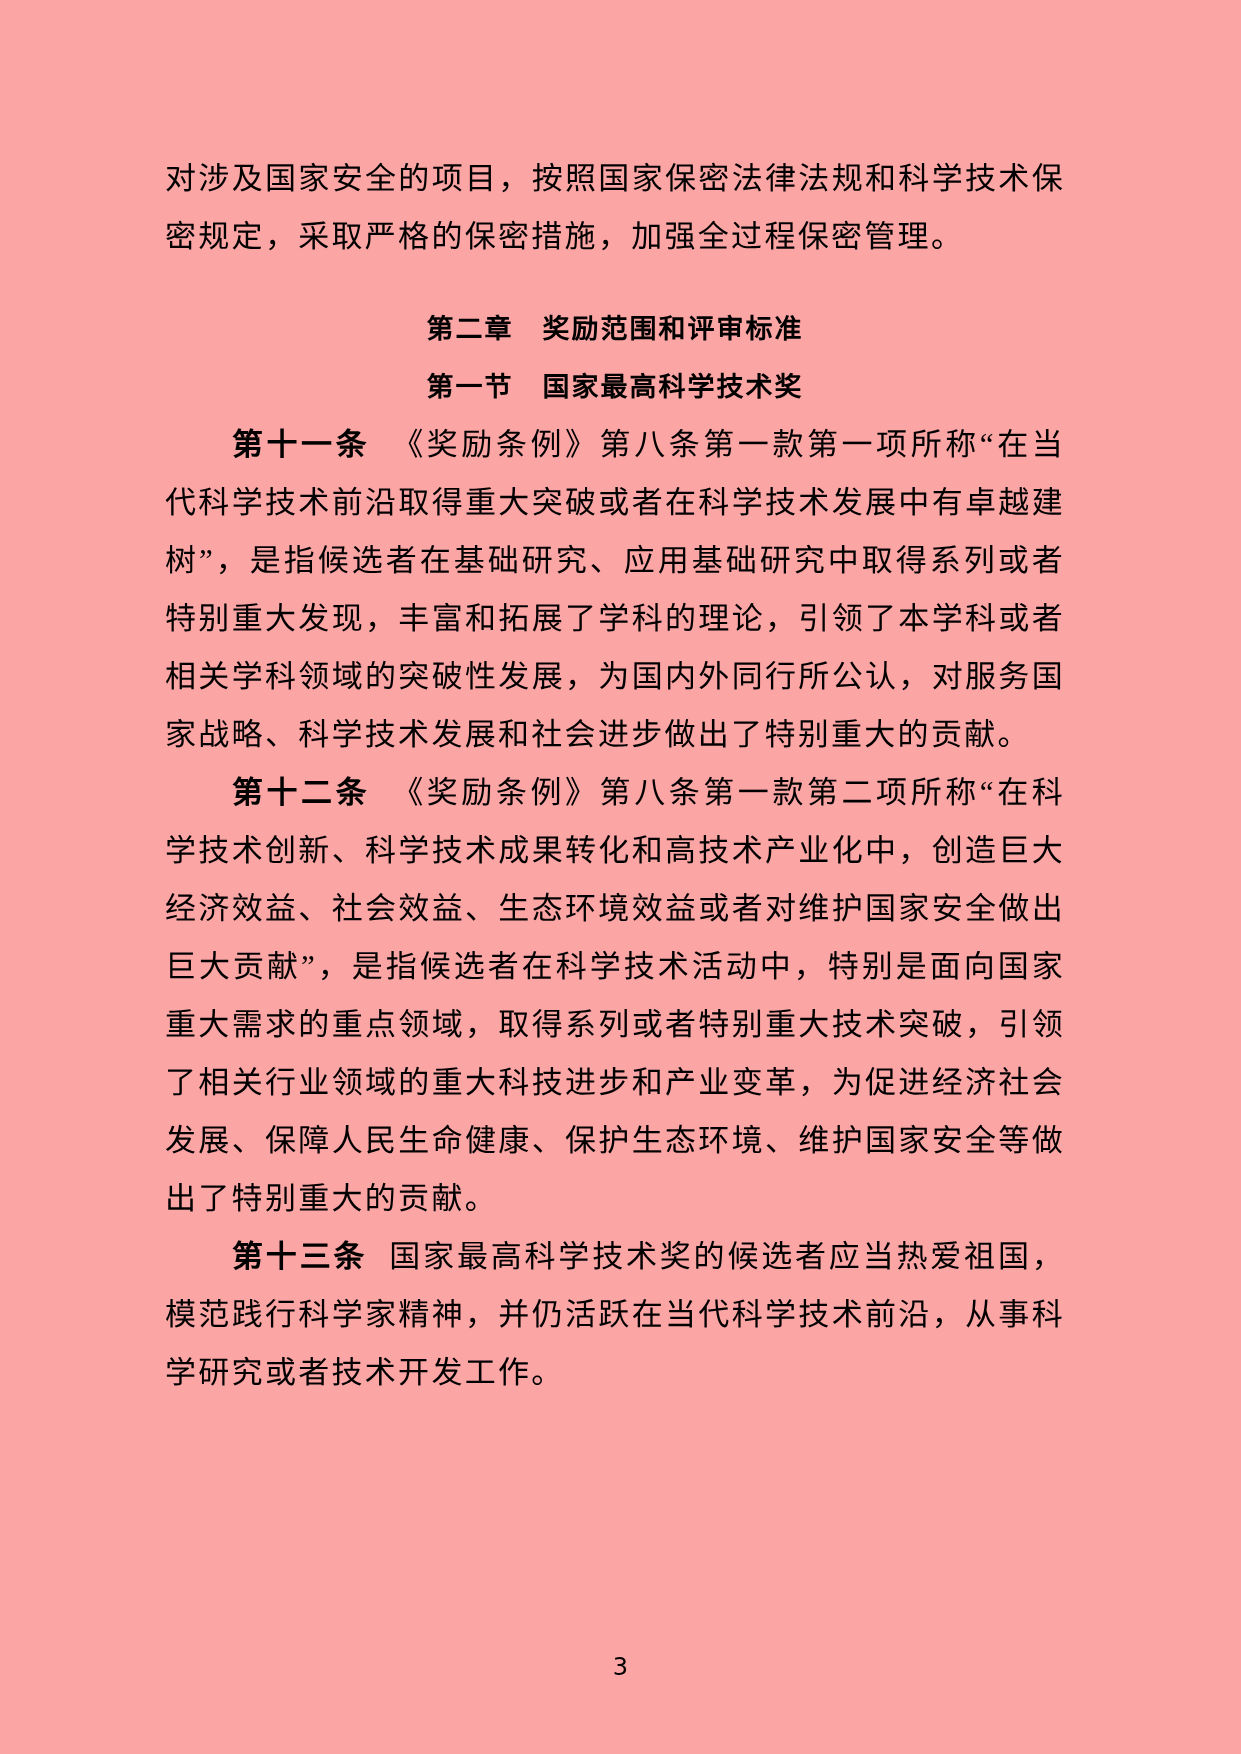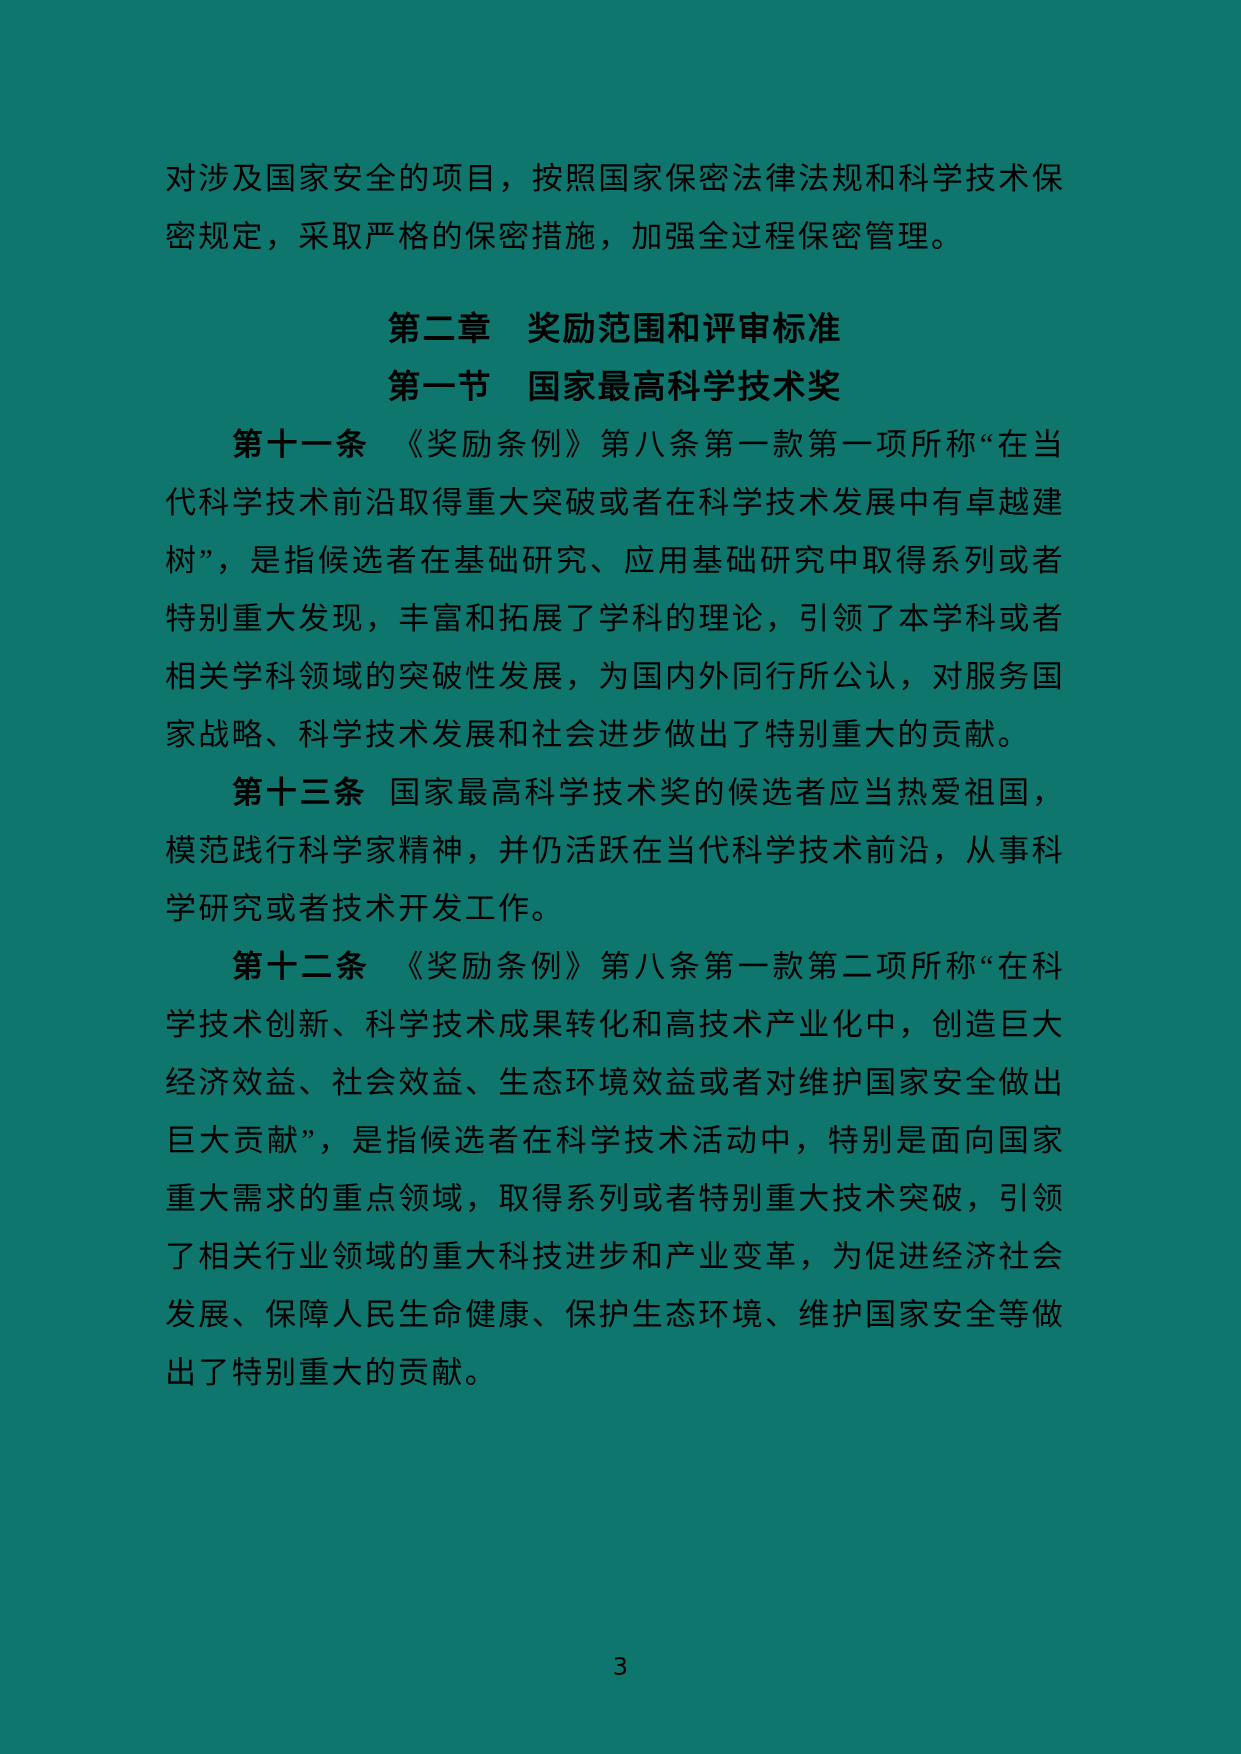--- a/index.html
+++ b/index.html
@@ -4,21 +4,21 @@
 <style>
   html, body {
     margin: 0;
     padding: 0;
     background: #ffffff;
   }
   .page {
     position: relative;
     width: 1241px;
     height: 1754px;
-    background: #0f766e;
+    background: #fca5a5;
     overflow: hidden;
     color: #000000;
   }
   .content {
     position: absolute;
     left: 165px;
     top: 150px;
     width: 900px;
   }
   .body-text {
@@ -34,21 +34,21 @@
   .indent {
     text-indent: 67px;
   }
   .article-number {
     font-weight: 700;
     margin-right: 22px;
   }
   .heading {
     font-family: "Liberation Sans", "DejaVu Sans", sans-serif;
     font-weight: 700;
-    font-size: 33px;
+    font-size: 27px;
     line-height: 58px;
     letter-spacing: 2px;
     text-align: center;
     margin: 0;
     color: #000000;
   }
   .chapter-heading {
     margin-top: 34px;
   }
   .page-number {
@@ -73,25 +73,25 @@
 
     <h2 class="heading chapter-heading">第二章　奖励范围和评审标准</h2>
 
     <h3 class="heading">第一节　国家最高科学技术奖</h3>
 
     <p class="body-text indent">
       <span class="article-number">第十一条</span><span>《奖励条例》第八条第一款第一项所称“在当代科学技术前沿取得重大突破或者在科学技术发展中有卓越建树”，是指候选者在基础研究、应用基础研究中取得系列或者特别重大发现，丰富和拓展了学科的理论，引领了本学科或者相关学科领域的突破性发展，为国内外同行所公认，对服务国家战略、科学技术发展和社会进步做出了特别重大的贡献。</span>
     </p>
 
     <p class="body-text indent">
-      <span class="article-number">第十三条</span><span>国家最高科学技术奖的候选者应当热爱祖国，模范践行科学家精神，并仍活跃在当代科学技术前沿，从事科学研究或者技术开发工作。</span>
+      <span class="article-number">第十二条</span><span>《奖励条例》第八条第一款第二项所称“在科学技术创新、科学技术成果转化和高技术产业化中，创造巨大经济效益、社会效益、生态环境效益或者对维护国家安全做出巨大贡献”，是指候选者在科学技术活动中，特别是面向国家重大需求的重点领域，取得系列或者特别重大技术突破，引领了相关行业领域的重大科技进步和产业变革，为促进经济社会发展、保障人民生命健康、保护生态环境、维护国家安全等做出了特别重大的贡献。</span>
     </p>
 
     <p class="body-text indent">
-      <span class="article-number">第十二条</span><span>《奖励条例》第八条第一款第二项所称“在科学技术创新、科学技术成果转化和高技术产业化中，创造巨大经济效益、社会效益、生态环境效益或者对维护国家安全做出巨大贡献”，是指候选者在科学技术活动中，特别是面向国家重大需求的重点领域，取得系列或者特别重大技术突破，引领了相关行业领域的重大科技进步和产业变革，为促进经济社会发展、保障人民生命健康、保护生态环境、维护国家安全等做出了特别重大的贡献。</span>
+      <span class="article-number">第十三条</span><span>国家最高科学技术奖的候选者应当热爱祖国，模范践行科学家精神，并仍活跃在当代科学技术前沿，从事科学研究或者技术开发工作。</span>
     </p>
 
 
 
   </div>
 
   <div class="page-number">3</div>
 </div>
 
 </body></html>

